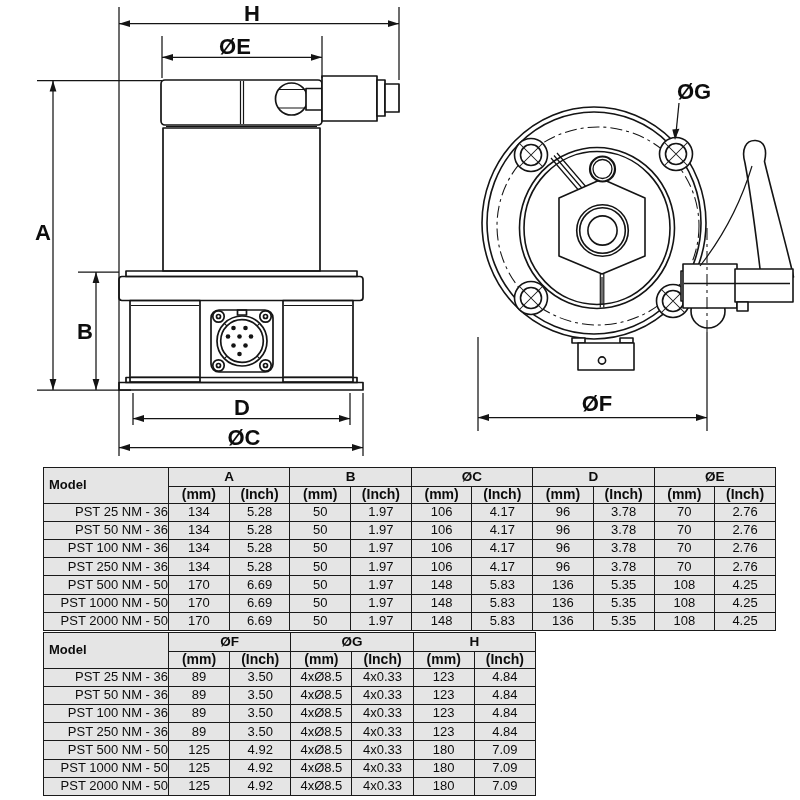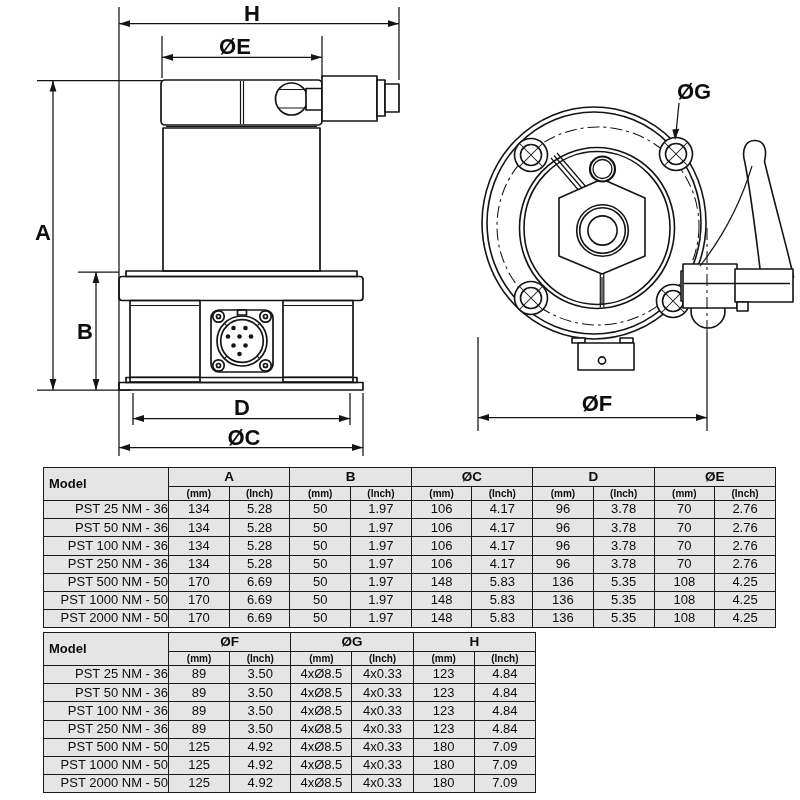--- a/index.html
+++ b/index.html
@@ -4,21 +4,21 @@
 <style>
   html,body{margin:0;padding:0;background:#fff;}
   #stage{position:relative;width:800px;height:800px;background:#fff;font-family:"Liberation Sans",sans-serif;overflow:hidden;}
   #drawing-svg{position:absolute;left:0;top:0;}
   .dim-label{font-family:"Liberation Sans",sans-serif;font-weight:bold;font-size:22px;fill:#0d0d0d;stroke:none;}
   table.dimtable{position:absolute;border-collapse:collapse;table-layout:fixed;background:#e5e5e5;}
   #t1{left:43px;top:467px;width:732px;}
   #t2{left:43px;top:632px;width:492px;}
   .dimtable th,.dimtable td{border:1.6px solid #1a1a1a;padding:0;text-align:center;white-space:nowrap;overflow:hidden;color:#0c0c0c;line-height:1.12;}
   .dimtable th.group-h{height:18px;font-size:13.5px;font-weight:bold;}
-  .dimtable th.unit-h{height:13px;font-size:10px;font-weight:bold;}
+  .dimtable th.unit-h{height:13px;font-size:14px;font-weight:bold;}
   .dimtable th.model-h{text-align:left;padding-left:5px;font-size:13px;font-weight:bold;}
   .dimtable td{height:17.2px;font-size:13px;font-weight:normal;}
   .dimtable td.model-cell{text-align:right;padding-left:5px;}
 </style>
 </head>
 <body>
 
 <div id="stage">
 
 <svg id="drawing-svg" width="800" height="466" viewBox="0 0 800 466">

